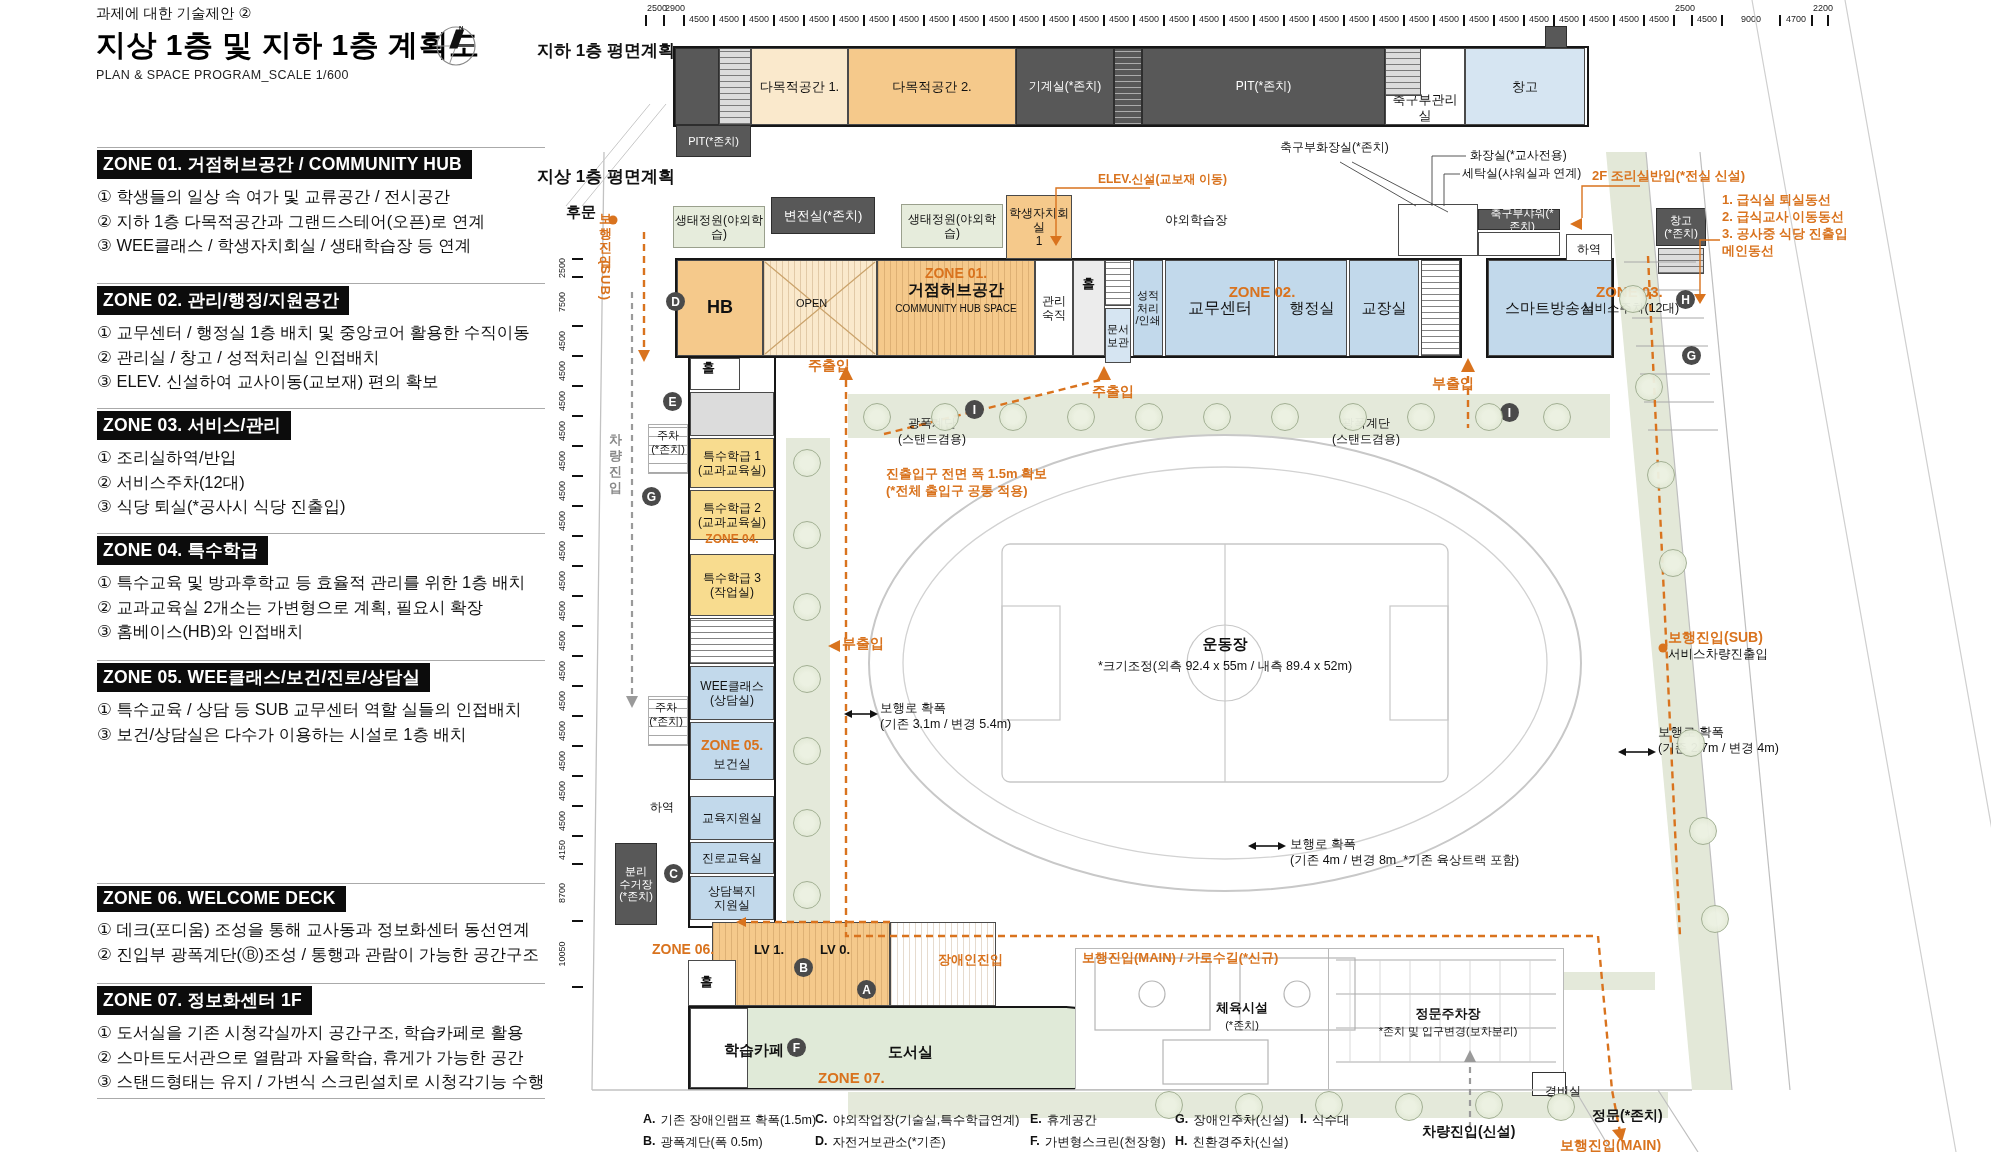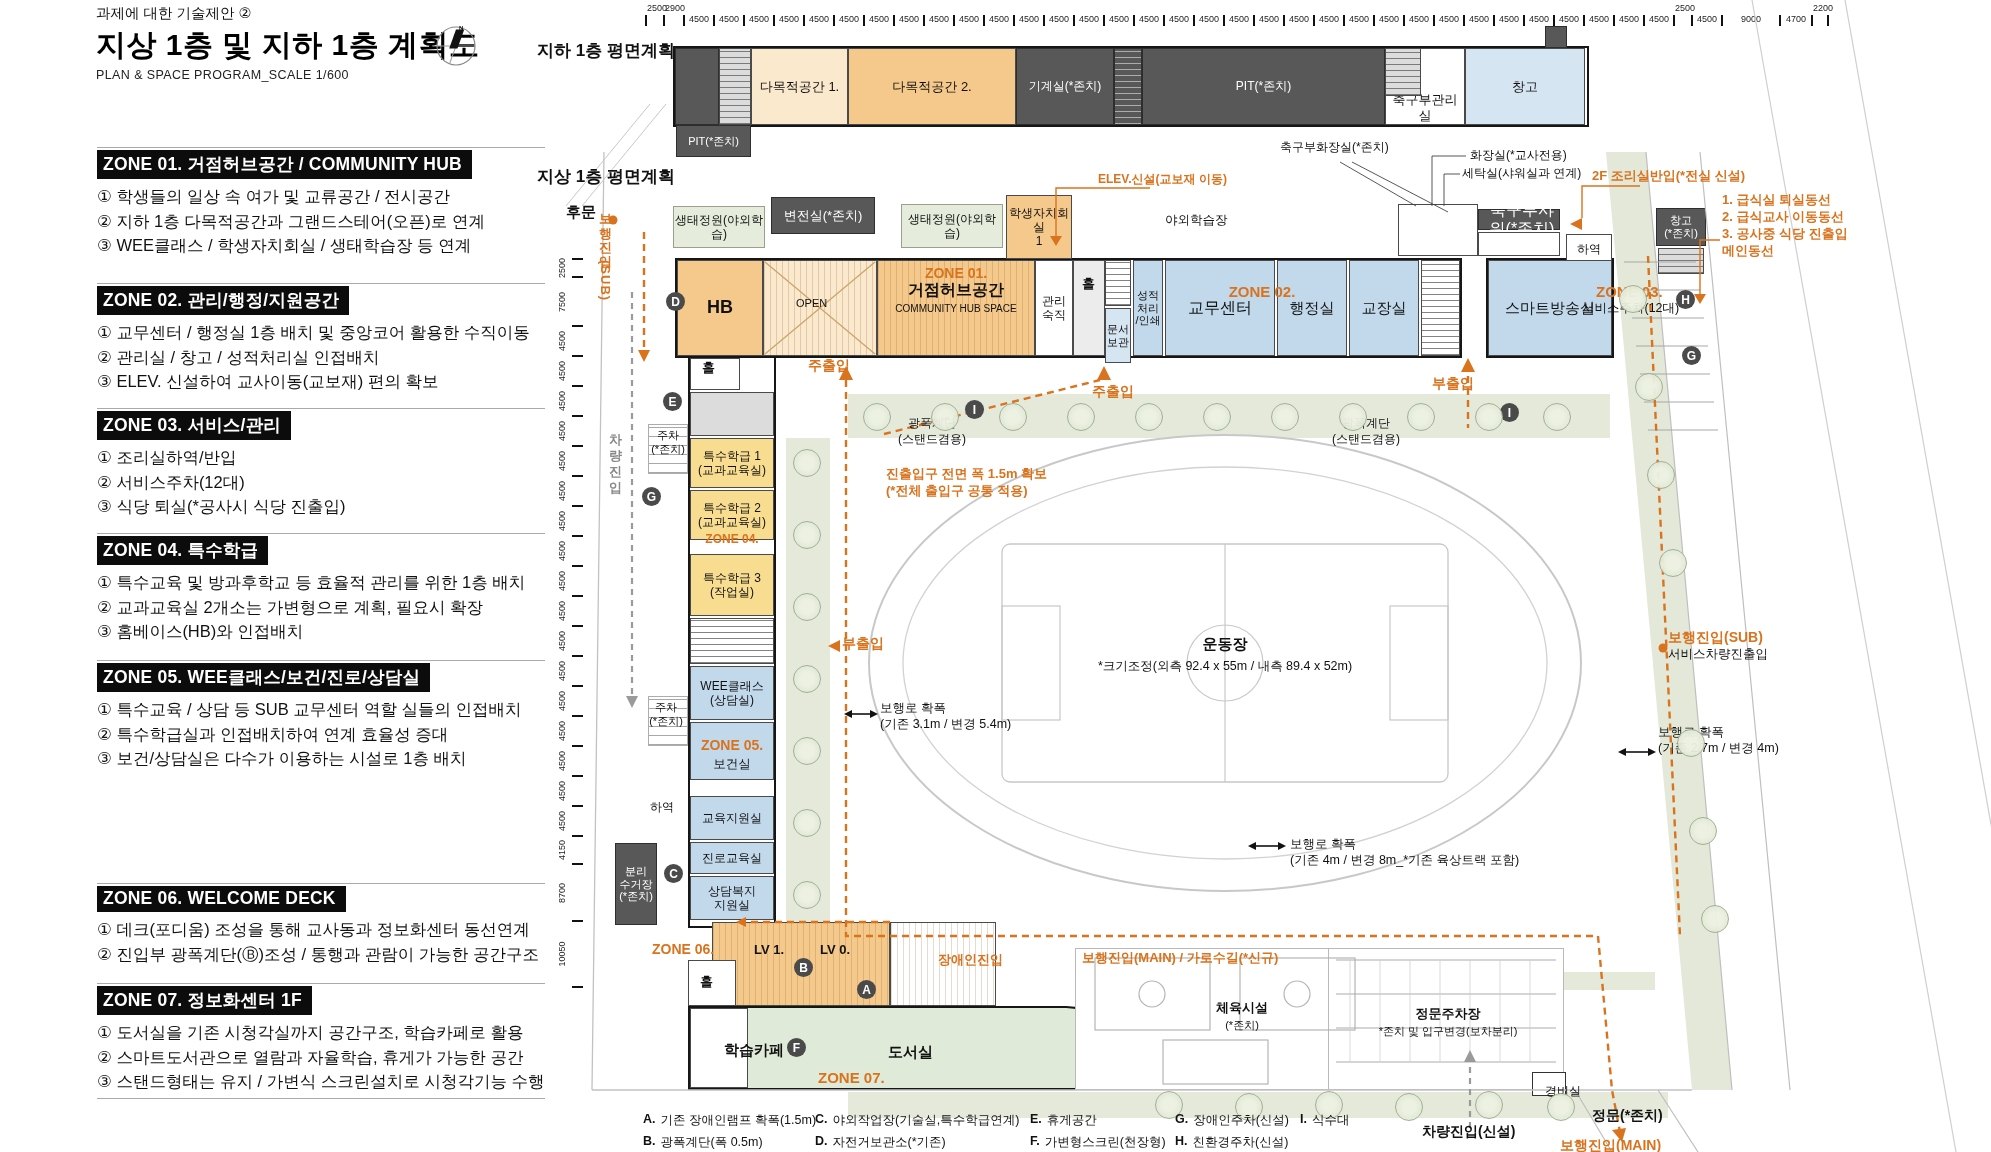--- a/index.html
+++ b/index.html
@@ -82,21 +82,21 @@
     <line x1="24" y1="5" x2="24" y2="43" stroke="#999" stroke-width="1" transform="rotate(20 24 24)"></line>
     <polygon points="20,8 28,6 26,26 18,28" fill="#111" transform="rotate(14 24 24)"></polygon>
     <text x="27" y="8" font-size="6" fill="#111" font-weight="bold">N</text>
   </svg>
 
   <div class="zone-layer">
       <div class="zone-block" style="top: 147px;"><div class="zone-header">ZONE 01. 거점허브공간 / COMMUNITY HUB</div><div class="zone-item">① 학생들의 일상 속 여가 및 교류공간 / 전시공간</div><div class="zone-item">② 지하 1층 다목적공간과 그랜드스테어(오픈)로 연계</div><div class="zone-item">③ WEE클래스 / 학생자치회실 / 생태학습장 등 연계</div></div>
       <div class="zone-block" style="top: 283px;"><div class="zone-header">ZONE 02. 관리/행정/지원공간</div><div class="zone-item">① 교무센터 / 행정실 1층 배치 및 중앙코어 활용한 수직이동</div><div class="zone-item">② 관리실 / 창고 / 성적처리실 인접배치</div><div class="zone-item">③ ELEV. 신설하여 교사이동(교보재) 편의 확보</div></div>
       <div class="zone-block" style="top: 408px;"><div class="zone-header">ZONE 03. 서비스/관리</div><div class="zone-item">① 조리실하역/반입</div><div class="zone-item">② 서비스주차(12대)</div><div class="zone-item">③ 식당 퇴실(*공사시 식당 진출입)</div></div>
       <div class="zone-block" style="top: 533px;"><div class="zone-header">ZONE 04. 특수학급</div><div class="zone-item">① 특수교육 및 방과후학교 등 효율적 관리를 위한 1층 배치</div><div class="zone-item">② 교과교육실 2개소는 가변형으로 계획, 필요시 확장</div><div class="zone-item">③ 홈베이스(HB)와 인접배치</div></div>
-      <div class="zone-block" style="top: 660px;"><div class="zone-header">ZONE 05. WEE클래스/보건/진로/상담실</div><div class="zone-item">① 특수교육 / 상담 등 SUB 교무센터 역할 실들의 인접배치</div><div class="zone-item">② 특수학급실과 인접배치하여 연계 효율성 증대</div><div class="zone-item">③ 보건/상담실은 다수가 이용하는 시설로 1층 배치</div></div>
+      <div class="zone-block" style="top: 660px;"><div class="zone-header">ZONE 05. WEE클래스/보건/진로/상담실</div><div class="zone-item">① 특수교육 / 상담 등 SUB 교무센터 역할 실들의 인접배치</div><div class="zone-item">③ 보건/상담실은 다수가 이용하는 시설로 1층 배치</div></div>
       <div class="zone-block" style="top: 883px;"><div class="zone-header">ZONE 06. WELCOME DECK</div><div class="zone-item">① 데크(포디움) 조성을 통해 교사동과 정보화센터 동선연계</div><div class="zone-item">② 진입부 광폭계단(Ⓑ)조성 / 통행과 관람이 가능한 공간구조</div></div>
       <div class="zone-block" style="top: 983px;"><div class="zone-header">ZONE 07. 정보화센터 1F</div><div class="zone-item">① 도서실을 기존 시청각실까지 공간구조, 학습카페로 활용</div><div class="zone-item">② 스마트도서관으로 열람과 자율학습, 휴게가 가능한 공간</div><div class="zone-item">③ 스탠드형태는 유지 / 가변식 스크린설치로 시청각기능 수행</div></div>
     </div>
   <div class="bottom-rule"></div>
 
   <div class="ruler-top">
       <div class="hseg above" style="width: 16px;">
         <div class="hlab">2500</div>
       </div>
       <div class="hseg above" style="width: 18px;">
@@ -339,21 +339,21 @@
       </div>
       <div class="room c-green" style="position: absolute; left: 901px; top: 204px; width: 102px; height: 44px;">
         <div class="rlab" style="font-size: 12px;">생태정원(야외학습)</div>
       </div>
       <div class="room c-peach" style="position: absolute; left: 1006px; top: 195px; width: 66px; height: 64px; justify-content: center;">
         <div class="rlab" style="font-size: 12px;">학생자치회실
 1</div>
       </div>
       <div class="room c-white" style="position: absolute; left: 1398px; top: 204px; width: 80px; height: 52px;"></div>
       <div class="room c-dark" style="position: absolute; left: 1478px; top: 209px; width: 82px; height: 21px;">
-        <div class="rlab" style="font-size: 16px; padding-left: 7px;">축구부샤워(*존치)</div>
+        <div class="rlab" style="font-size: 11px; padding-left: 7px;">축구부샤워(*존치)</div>
       </div>
       <div class="room c-white" style="position: absolute; left: 1478px; top: 232px; width: 82px; height: 24px;"></div>
       <div class="room c-white" style="position: absolute; left: 1566px; top: 234px; width: 46px; height: 30px;">
         <div class="rlab" style="font-size: 12px;">하역</div>
       </div>
       <div class="room c-dark" style="position: absolute; left: 1656px; top: 208px; width: 50px; height: 38px;">
         <div class="rlab" style="font-size: 11px;">창고
 (*존치)</div>
       </div>
       <div class="room c-gray stairs" style="position: absolute; left: 1658px; top: 248px; width: 46px; height: 26px;"></div>

